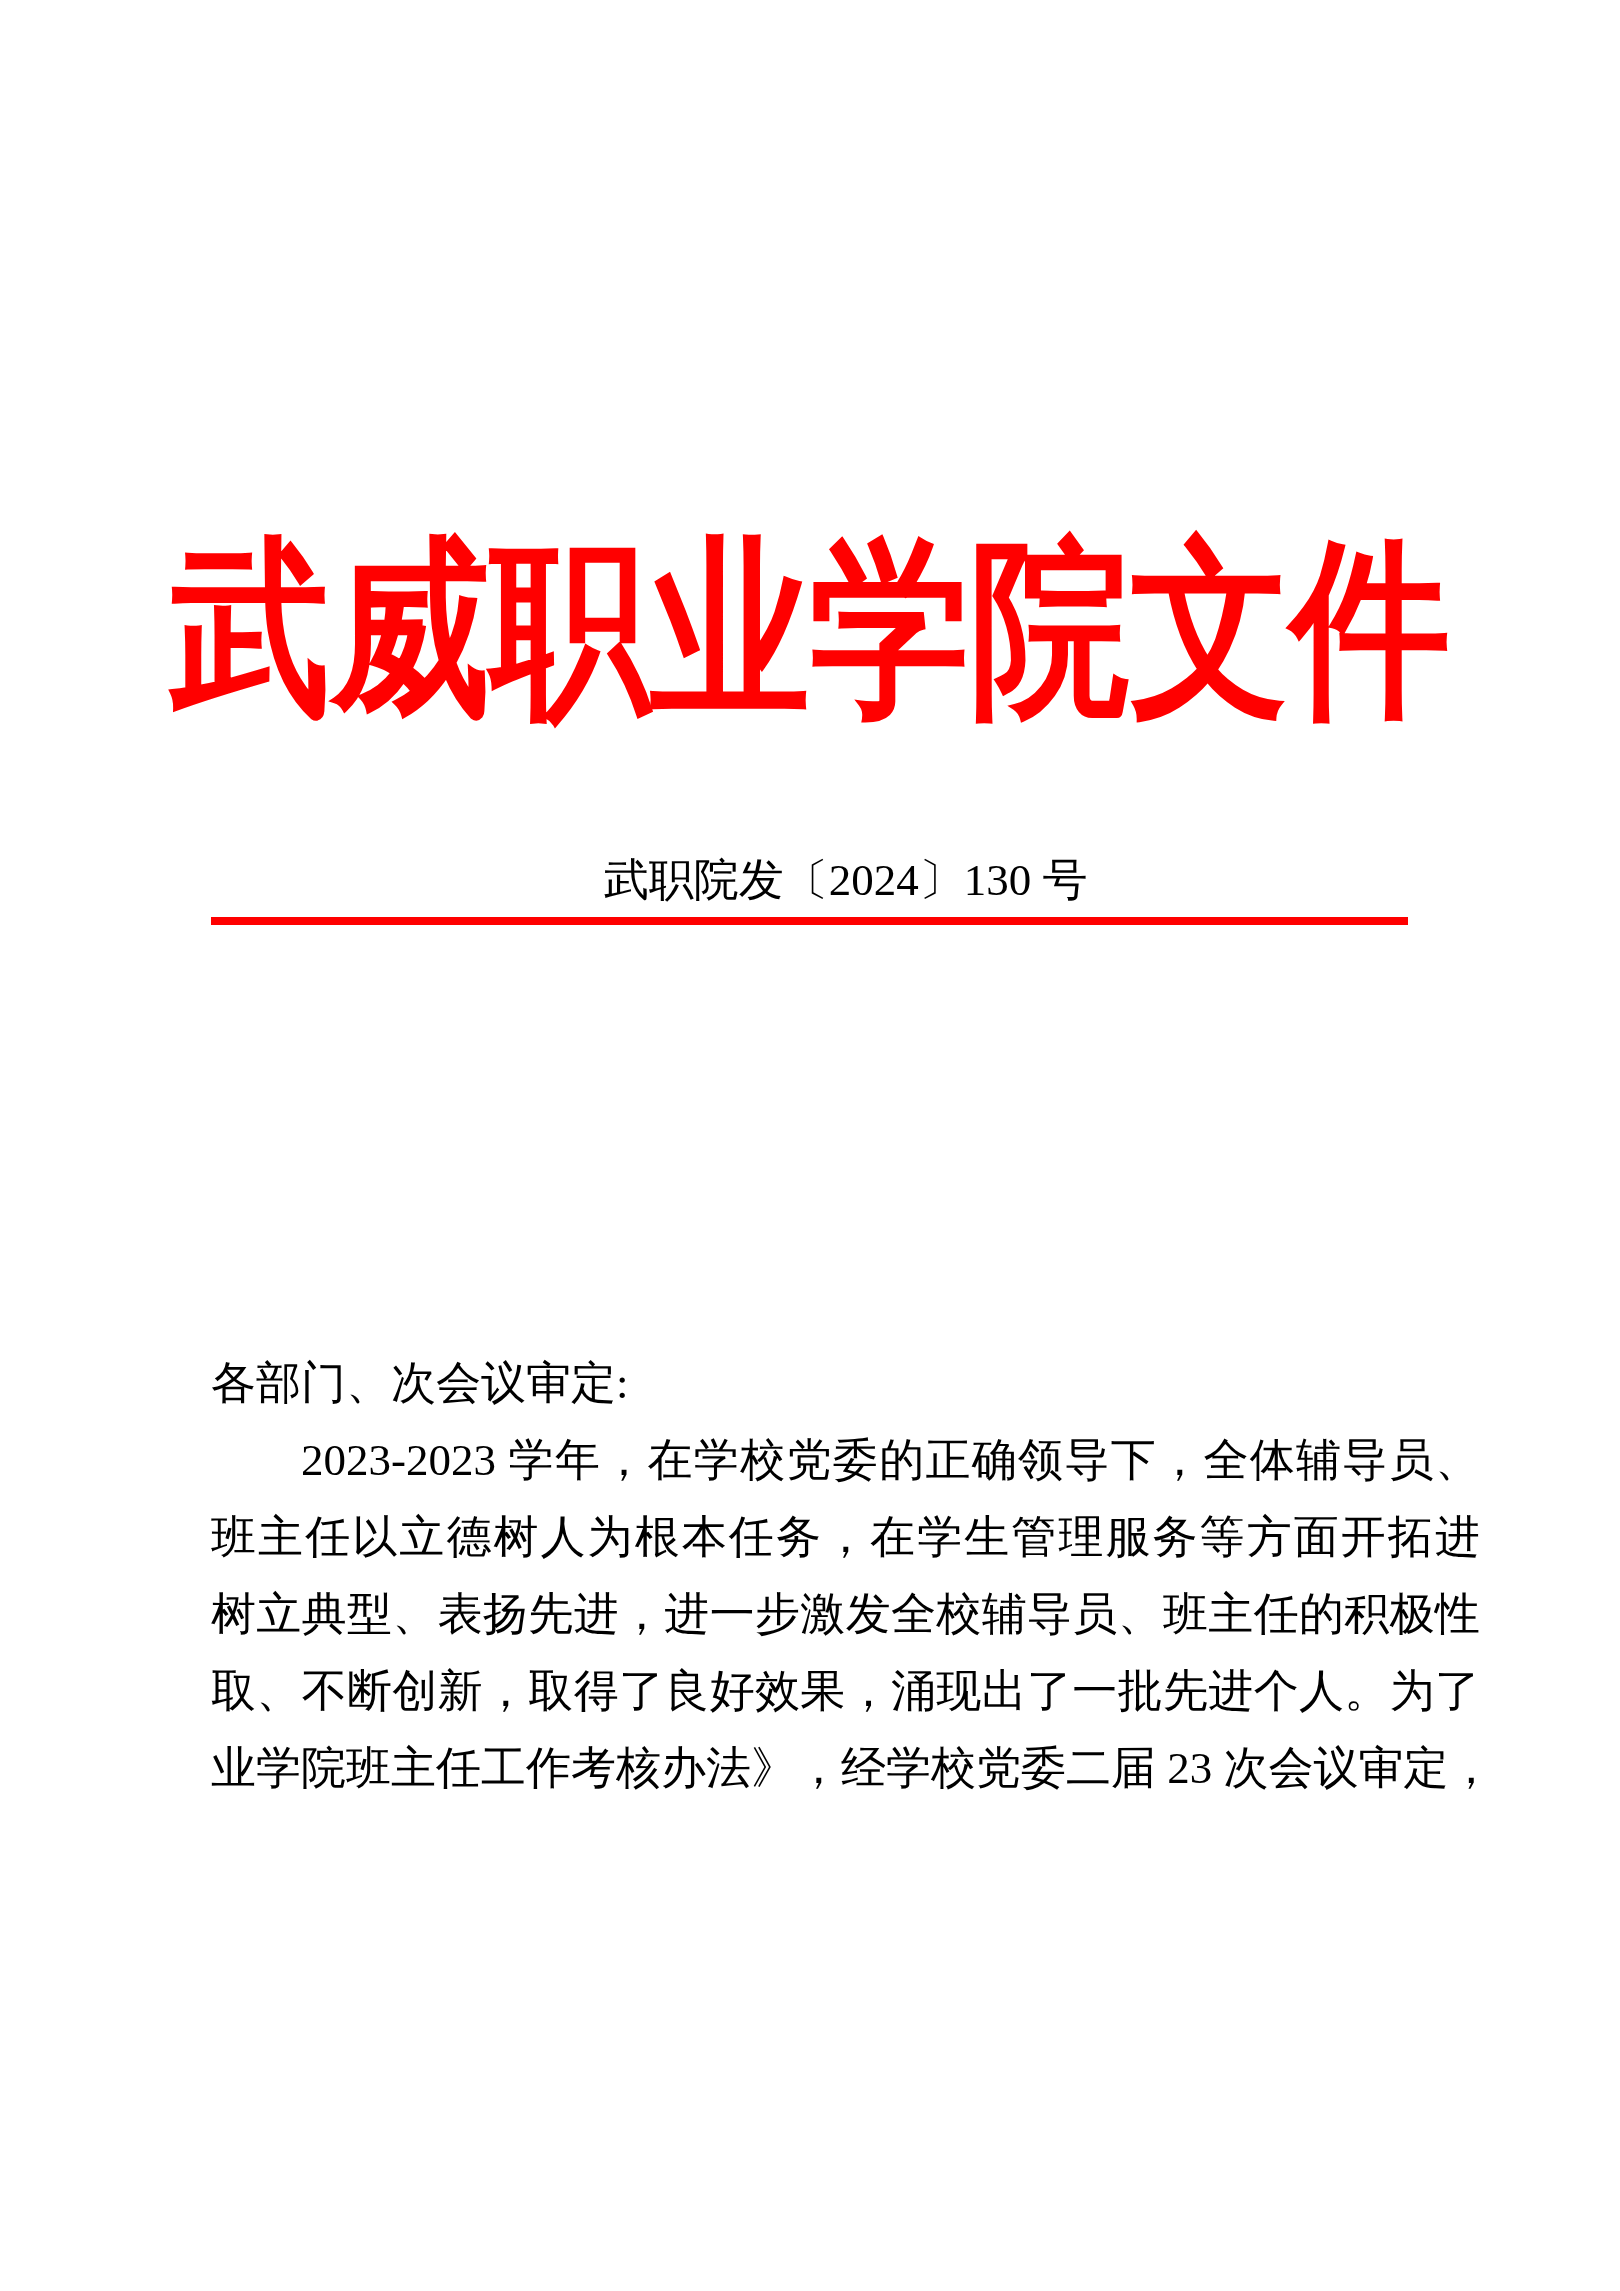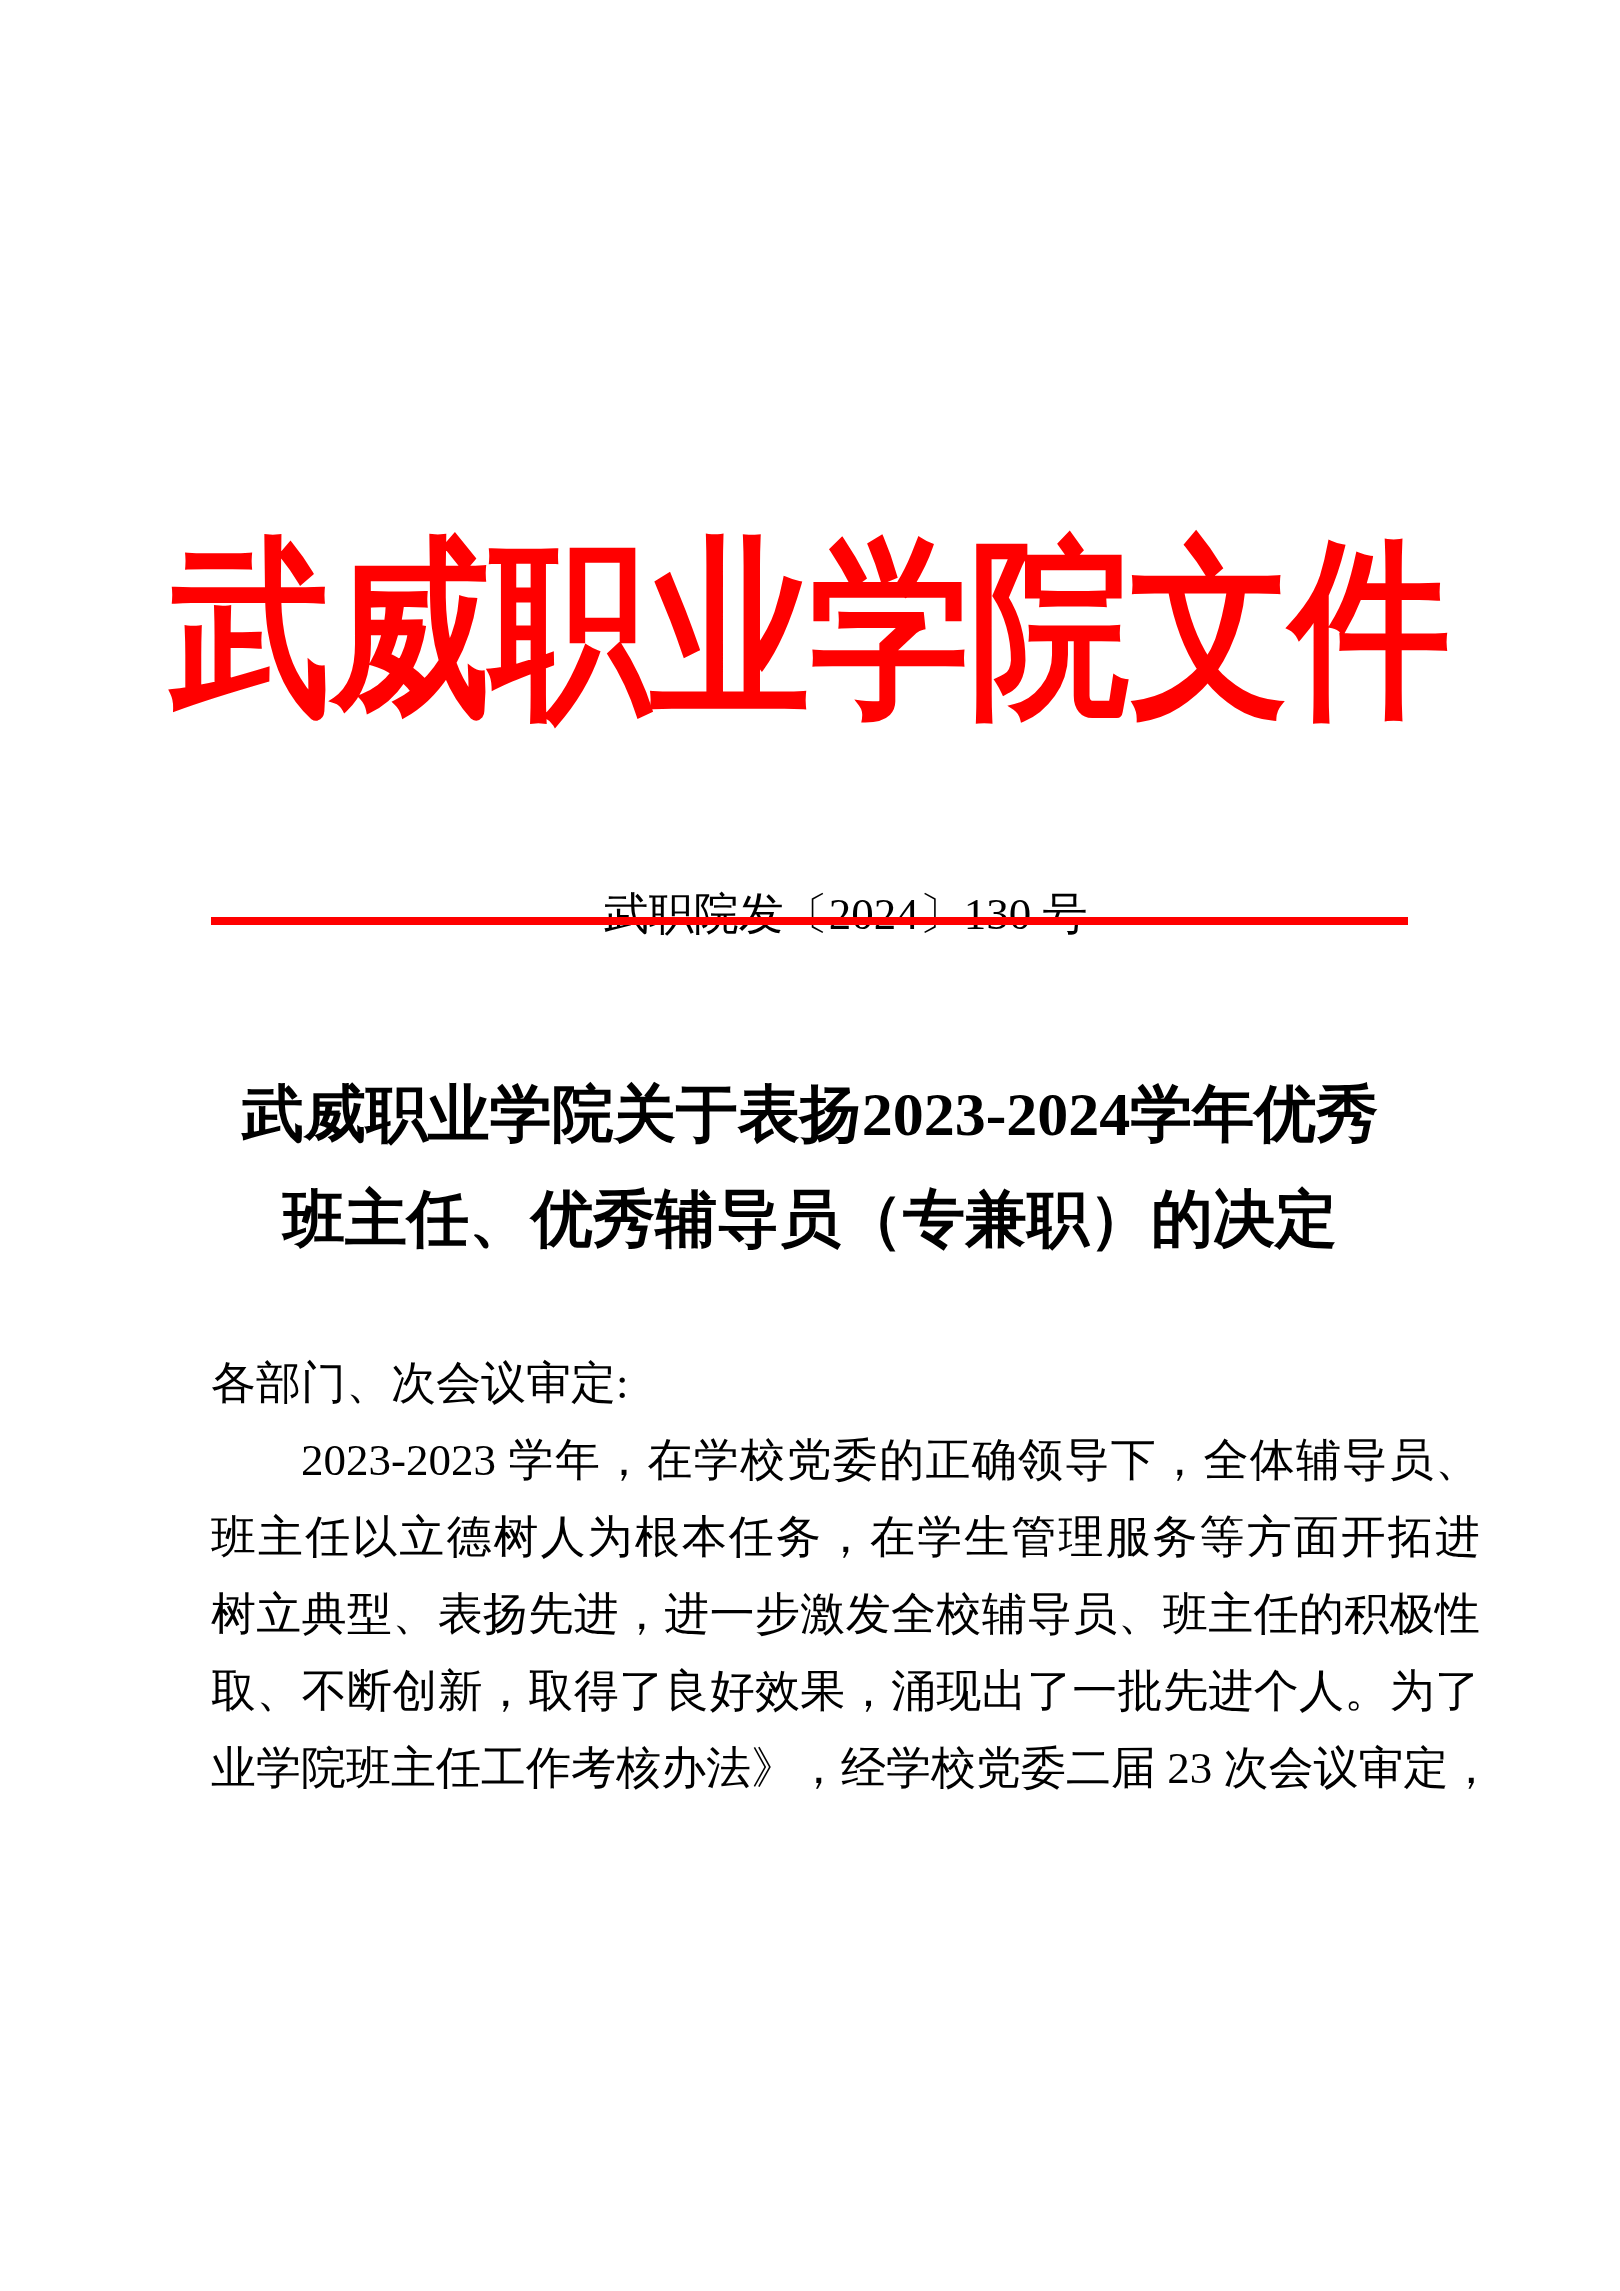--- a/index.html
+++ b/index.html
@@ -24,21 +24,21 @@
     line-height: 1;
     color: #FF0000;
     transform: scaleY(1.2);
     transform-origin: center top;
     letter-spacing: 0px;
     white-space: nowrap;
   }
   
   .doc-number {
     position: absolute;
-    top: 887px;
+    top: 853px;
     left: 211px;
     width: 1269px;
     text-align: center;
     font-size: 45px;
     line-height: 55px;
     color: #000000;
     white-space: nowrap;
   }
   
   .red-divider {
@@ -99,24 +99,20 @@
 <body>
 
 <div class="page">
 
   <div class="masthead">武威职业学院文件</div>
 
   <div class="doc-number">武职院发〔2024〕130 号</div>
 
   <div class="red-divider"></div>
 
-  <div class="doc-title">
-    <div>武威职业学院关于表扬2023-2024学年优秀</div>
-    <div>班主任、优秀辅导员（专兼职）的决定</div>
-  </div>
 
   <div class="body-block">
     <div class="body-line salutation">各部门、次会议审定:</div>
     <div class="body-line first-line">2023-2023 学年，在学校党委的正确领导下，全体辅导员、</div>
     <div class="body-line">班主任以立德树人为根本任务，在学生管理服务等方面开拓进</div>
     <div class="body-line">树立典型、表扬先进，进一步激发全校辅导员、班主任的积极性</div>
     <div class="body-line">取、不断创新，取得了良好效果，涌现出了一批先进个人。为了</div>
     <div class="body-line">业学院班主任工作考核办法》，经学校党委二届 23 次会议审定，</div>
   </div>
 

